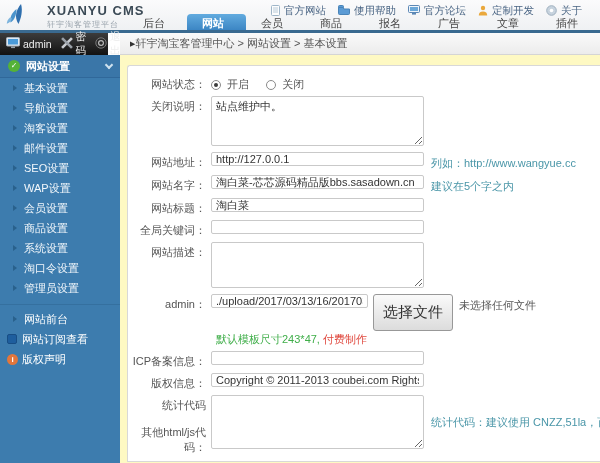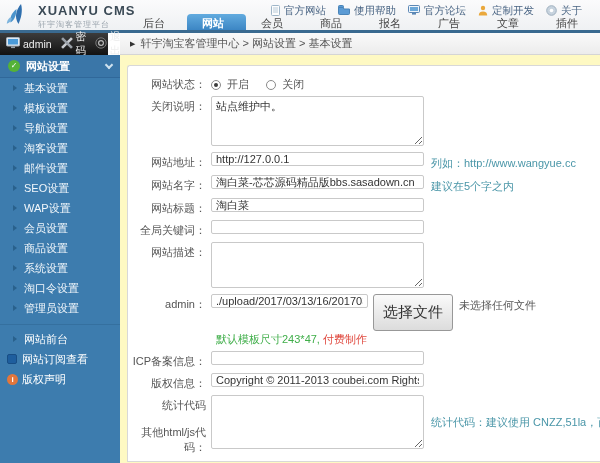--- a/index.html
+++ b/index.html
@@ -3,39 +3,39 @@
 <meta charset="utf-8">
 <style>
   * { margin:0; padding:0; box-sizing:border-box; }
   html,body { width:600px; height:463px; overflow:hidden; }
   body { font-family:"Liberation Sans","DejaVu Sans",sans-serif; font-size:11px; color:#333; background:#fff; }
   .page { position:relative; width:600px; height:463px; }
 
   
   .topbar { position:absolute; left:0; top:0; width:600px; height:33px;
     background:linear-gradient(#fbfbfc,#eef0f2); border-bottom:0; }
-  .logo { position:absolute; left:6px; top:3px; display:flex; align-items:center; gap:6px; }
+  .logo { position:absolute; left:6px; top:3px; display:flex; align-items:center; gap:15px; }
   .logo-title { font-size:13px; font-weight:bold; color:#3b4a56; letter-spacing:1px; }
   .logo-sub { font-size:8px; color:#9aa4ad; margin-top:1px; letter-spacing:1px; }
   .toplinks { position:absolute; right:10px; top:2px; display:flex; gap:12px; align-items:center;
     padding:2px 8px; }
   .toplink { display:flex; align-items:center; gap:4px; color:#4a6584; font-size:10.5px; cursor:pointer; text-decoration:none; }
   .navline { position:absolute; left:0; top:30px; width:600px; height:3px; background:#3a6a90; }
   .tabs { position:absolute; left:128px; top:14px; height:16px; display:flex; }
   .tab { padding:2px 15px 1px 15px; color:#444; font-size:11px; cursor:pointer; }
   .tab.active { background:linear-gradient(#62abdf,#3c86c4); color:#fff; font-weight:bold;
     border-radius:4px 4px 0 0; }
 
   
   .userbar { position:absolute; left:0; top:33px; width:108px; height:22px;
     background:linear-gradient(#3c3c3c,#121212); display:flex; align-items:center; gap:9px; padding-left:6px; }
   .user-item { display:flex; align-items:center; gap:3px; color:#eee; font-size:10.5px; cursor:pointer; }
   .breadcrumb { position:absolute; left:120px; top:33px; width:480px; height:22px;
     background:linear-gradient(#fafafa,#ececec); border-bottom:1px solid #d5d5d5;
-    display:flex; align-items:center; gap:5px; padding-left:10px; color:#555; }
+    display:flex; align-items:center; padding-left:10px; color:#555; }
   .bc-arrow { font-size:7px; color:#333; }
 
   
   .sidebar { position:absolute; left:0; top:55px; width:120px; height:408px; background:#3d7cae; }
   .side-head { height:23px; display:flex; align-items:center; gap:6px; padding:0 8px;
     background:#3a76a8; border-bottom:1px solid #30689a; cursor:pointer; }
   .side-head-label { color:#fff; font-weight:bold; flex:1; }
   .green-dot { width:12px; height:12px; border-radius:50%; background:#55b237; color:#fff;
     font-size:8px; line-height:12px; text-align:center; flex:none; }
   .chev { width:6px; height:6px; border-right:2px solid #cfe2ef; border-bottom:2px solid #cfe2ef;
@@ -183,21 +183,20 @@
     <span>轩宇淘宝客管理中心 &gt; 网站设置 &gt; 基本设置</span>
   </div>
 
   <div class="sidebar">
     <div class="side-head">
       <span class="green-dot">✓</span>
       <span class="side-head-label">网站设置</span>
       <span class="chev"></span>
     </div>
     <div class="side-item">基本设置</div>
-    <div class="side-item">模板设置</div>
     <div class="side-item">导航设置</div>
     <div class="side-item">淘客设置</div>
     <div class="side-item">邮件设置</div>
     <div class="side-item">SEO设置</div>
     <div class="side-item">WAP设置</div>
     <div class="side-item">会员设置</div>
     <div class="side-item">商品设置</div>
     <div class="side-item">系统设置</div>
     <div class="side-item">淘口令设置</div>
     <div class="side-item">管理员设置</div>

